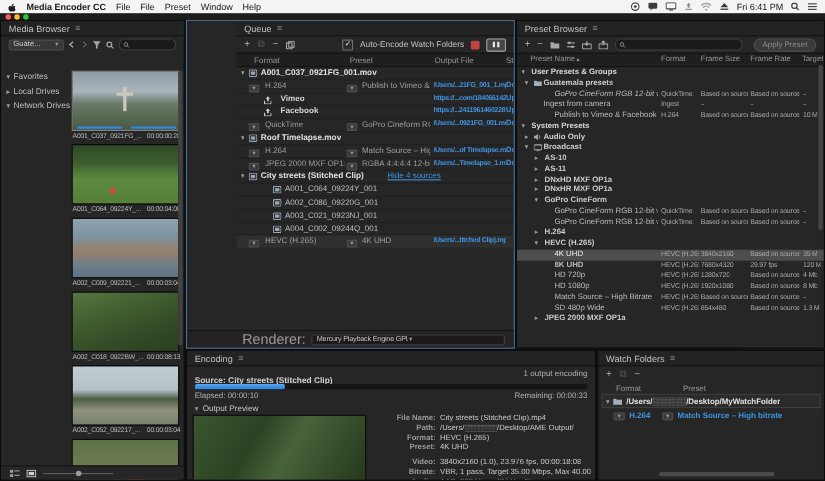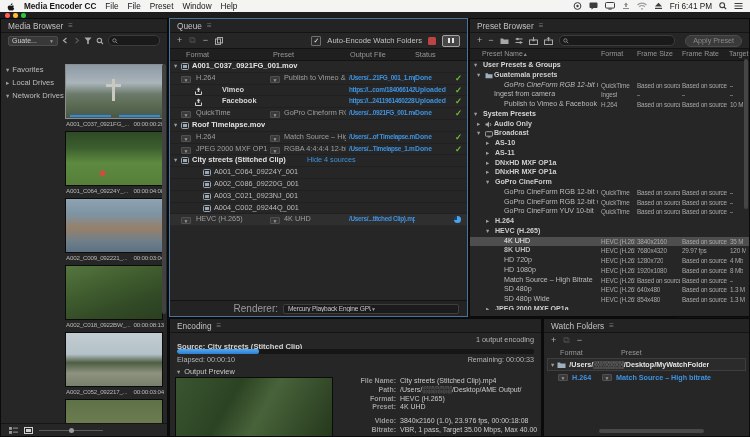--- a/index.html
+++ b/index.html
@@ -16,21 +16,21 @@
   .mb-ic svg{display:block;}
   .clock{font-size:8.2px;color:#161616;}
   
   .titlebar{position:absolute;left:0;top:12px;width:750px;height:6px;background:#1d1d1d;z-index:49;}
   .tl{position:absolute;top:1px;width:4.5px;height:4.5px;border-radius:50%;}
   .tl.red{left:5px;background:#ff5f57;} .tl.yel{left:13px;background:#febc2e;} .tl.grn{left:21px;background:#28c840;}
   
   .app{position:absolute;left:0;top:18px;width:675px;height:419px;background:#0c0c0c;}
   .panel{position:absolute;background:#262626;box-sizing:border-box;border:1px solid #0a0a0a;overflow:hidden;}
   #media-browser{left:0;top:0;width:168px;height:419px;}
-  #queue{left:169px;top:0;width:299px;height:299px;border:1px solid #49739c;}
+  #queue{left:169px;top:0;width:299px;height:299px;border:1px solid #49739c;padding-left:45px;}
   #preset-browser{left:469px;top:0;width:281px;height:299px;}
   #encoding{left:169px;top:300px;width:373px;height:119px;}
   #watch-folders{left:543px;top:300px;width:207px;height:119px;}
   .tabbar{height:13px;background:#232323;border-bottom:1px solid #141414;display:flex;align-items:center;
           gap:5px;padding:0 7px;font-size:8.3px;color:#c2c2c2;}
   .panelmenu{color:#7d7d7d;font-size:8px;}
   .toolbar{height:15px;display:flex;align-items:center;gap:7px;padding:0 7px;color:#ababab;}
   .tb-ic{font-size:9px;line-height:9px;color:#b3b3b3;}
   .tb-ic.dim{color:#565656;}
   .combo{display:inline-block;width:10px;height:7px;background:#3a3a3a;border:1px solid #505050;border-radius:1px;
@@ -80,35 +80,35 @@
             font-size:7.3px;color:#979797;}
   .q-header span{position:absolute;top:1px;}
   .q-rows{position:relative;}
   .q-row{position:relative;height:10.8px;font-size:7.3px;color:#b9b9b9;border-bottom:1px solid rgba(0,0,0,0.15);}
   .q-row>*{position:absolute;top:0;line-height:10.8px;white-space:nowrap;overflow:hidden;}
   .q-row .chev{left:4px;top:0;}
   .q-group-name{left:22px;color:#e2e2e2;font-weight:bold;font-size:7.5px;}
   .q-filmic{left:11px;top:2px;}
   .q-src-filmic{left:33px;top:2px;}
   .q-src-name{left:44px;color:#bdbdbd;}
-  .q-link{color:#3f93e0;}
+  .q-link{color:#3f93e0;text-decoration:underline;}
   .q-combo1{left:11px;top:2px;} .q-combo2{left:100px;top:2px;}
   .q-format{left:26px;max-width:72px;color:#9f9f9f;}
   .q-upic{left:25px;top:2px;}
-  .q-upname{left:52px;color:#d6d6d6;font-weight:bold;font-size:7.4px;text-align:center;}
+  .q-upname{left:40px;color:#d6d6d6;font-weight:bold;font-size:7.4px;text-align:center;}
   .q-preset{left:114px;max-width:62px;color:#9f9f9f;}
   .q-out{left:179px;max-width:66px;color:#3f93e0;font-size:6.4px;letter-spacing:-0.3px;font-weight:bold;}
   .q-status{left:245px;max-width:36px;color:#3f93e0;font-size:6.8px;font-weight:bold;}
   .q-check{left:285px;color:#6cbf36;font-size:8.5px;font-weight:bold;}
   .q-prog{left:284px;top:2px;width:7px;height:7px;border-radius:50%;
           background:conic-gradient(#4aa3f0 0 72%,#16436e 72% 100%);}
   .q-row.active{background:#2f2f2f;}
   .q-renderer{position:absolute;left:0;right:0;bottom:0;height:15px;background:#232323;border-top:1px solid #141414;
               display:flex;align-items:center;justify-content:flex-end;gap:5px;padding:0 8px;}
-  .q-rend-label{font-size:10px;color:#9a9a9a;}
+  .q-rend-label{font-size:13px;color:#9a9a9a;}
   .q-rend-dd{width:176px;height:10px;background:#1b1b1b;border:1px solid #3e3e3e;border-radius:2px;
              display:flex;align-items:center;padding:0 4px;box-sizing:border-box;}
   .q-rend-dd span{font-size:6.6px;color:#c6c6c6;white-space:nowrap;overflow:hidden;flex:1;letter-spacing:-0.2px;}
   .q-rend-dd .dd{font-size:5px;color:#9a9a9a;}
   
   .apply-btn{margin-left:auto;height:10px;padding:0 7px;background:#3a3a3a;border:1px solid #4c4c4c;border-radius:6px;
              color:#8b8b8b;font-size:7.2px;line-height:9px;}
   .pb-header{position:relative;height:11px;background:#1f1f1f;border-top:1px solid #131313;border-bottom:1px solid #131313;
              font-size:7px;color:#979797;}
   .pb-header span{position:absolute;top:1px;white-space:nowrap;}
@@ -665,27 +665,20 @@
             <span class="pb-col pb-c3">Based on source</span>
             <span class="pb-col pb-c4">–</span>
           </div>
           <div class="pb-row preset">
             <span class="pb-label" style="left: 34px; max-width: 94px;">GoPro CineForm RGB 12-bit with alpha...</span>
             <span class="pb-col pb-c1">QuickTime</span>
             <span class="pb-col pb-c2">Based on source</span>
             <span class="pb-col pb-c3">Based on source</span>
             <span class="pb-col pb-c4">–</span>
           </div>
-          <div class="pb-row preset">
-            <span class="pb-label" style="left: 34px; max-width: 94px;">GoPro CineForm YUV 10-bit</span>
-            <span class="pb-col pb-c1">QuickTime</span>
-            <span class="pb-col pb-c2">Based on source</span>
-            <span class="pb-col pb-c3">Based on source</span>
-            <span class="pb-col pb-c4">–</span>
-          </div>
           <div class="pb-row group">
             <span class="chev" style="left: 16px;">▸</span>
             <span class="pb-label" style="left: 25px; max-width: 103px;">H.264</span>
           </div>
           <div class="pb-row group">
             <span class="chev" style="left: 16px;">▾</span>
             <span class="pb-label" style="left: 25px; max-width: 103px;">HEVC (H.265)</span>
           </div>
           <div class="pb-row preset sel">
             <span class="pb-label" style="left: 34px; max-width: 94px;">4K UHD</span>
@@ -714,27 +707,20 @@
             <span class="pb-col pb-c2">1920x1080</span>
             <span class="pb-col pb-c3">Based on source</span>
             <span class="pb-col pb-c4">8 Mb</span>
           </div>
           <div class="pb-row preset">
             <span class="pb-label" style="left: 34px; max-width: 94px;">Match Source – High Bitrate</span>
             <span class="pb-col pb-c1">HEVC (H.265)</span>
             <span class="pb-col pb-c2">Based on source</span>
             <span class="pb-col pb-c3">Based on source</span>
             <span class="pb-col pb-c4">–</span>
-          </div>
-          <div class="pb-row preset">
-            <span class="pb-label" style="left: 34px; max-width: 94px;">SD 480p</span>
-            <span class="pb-col pb-c1">HEVC (H.265)</span>
-            <span class="pb-col pb-c2">640x480</span>
-            <span class="pb-col pb-c3">Based on source</span>
-            <span class="pb-col pb-c4">1.3 M</span>
           </div>
           <div class="pb-row preset">
             <span class="pb-label" style="left: 34px; max-width: 94px;">SD 480p Wide</span>
             <span class="pb-col pb-c1">HEVC (H.265)</span>
             <span class="pb-col pb-c2">854x480</span>
             <span class="pb-col pb-c3">Based on source</span>
             <span class="pb-col pb-c4">1.3 M</span>
           </div>
           <div class="pb-row group">
             <span class="chev" style="left: 16px;">▸</span>

